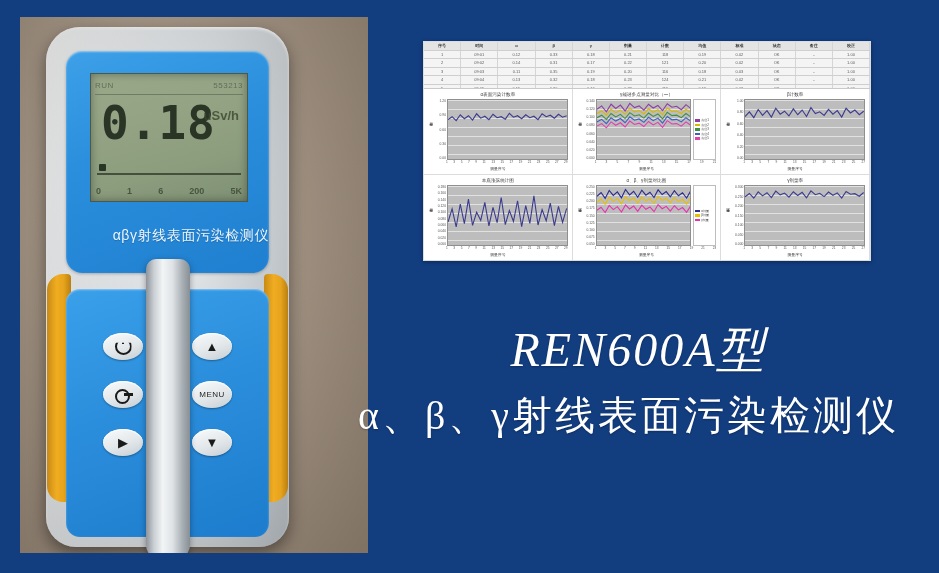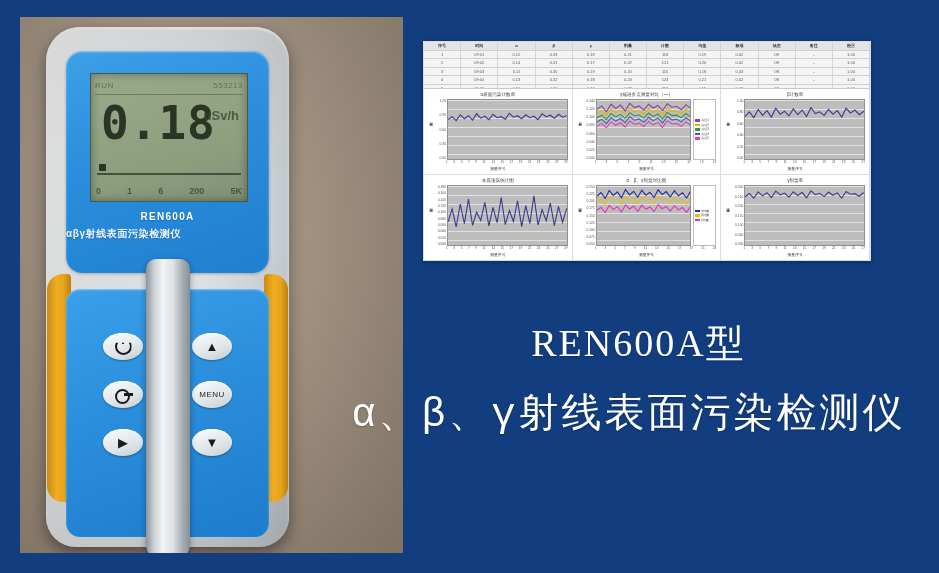--- a/index.html
+++ b/index.html
@@ -9,21 +9,20 @@
     font-family:"Liberation Sans", sans-serif;
     position:relative;
   }
 
   
   .photo{
     position:absolute; left:20px; top:17px; width:348px; height:536px;
     background:
       radial-gradient(ellipse at 30% 20%, #b6a694 0%, #a89785 45%, #9c8b79 100%);
     overflow:hidden;
-    padding-left:35px;
   }
   
   .photo:after{
     content:"";position:absolute;inset:0;
     background:radial-gradient(ellipse at 50% 45%, rgba(255,255,255,.08) 0%, rgba(0,0,0,.18) 100%);
     pointer-events:none;
   }
 
   
   .device{
@@ -90,24 +89,23 @@
     font-size:9px; font-weight:bold; color:#3d4a35; opacity:.85;
   }
 
   
   .model-line{
     position:absolute; left:0; right:0; top:160px; text-align:center;
     color:#ffffff; font-size:10px; letter-spacing:1.3px; font-weight:bold;
     text-shadow:0 1px 1px rgba(0,0,0,.25);
   }
   .model-sub{
-    position:absolute; left:0; right:0; top:176px; text-align:left;
-    color:#eef6ff; font-size:10px; letter-spacing:.6px;
+    position:absolute; left:0; right:0; top:176px; text-align:right;
+    color:#eef6ff; font-size:14px; letter-spacing:.6px;
     text-shadow:0 1px 1px rgba(0,0,0,.2);
-    font-weight:bold;
   }
 
   
   .keypad{
     position:absolute; left:20px; top:262px; width:203px; height:248px;
     border-radius:14px;
     background:linear-gradient(160deg,#3aa0ea 0%,#2b8edc 45%,#1d7ccd 100%);
     box-shadow:inset 0 1px 2px rgba(255,255,255,.45);
     z-index:2;
   }
@@ -204,28 +202,29 @@
   .xticks{
     display:flex; justify-content:space-between; font-size:3.2px; color:#555;
     padding:0 0 0 18px; height:6px; overflow:hidden;
   }
   .xlab{ font-size:3.8px; color:#333; text-align:center; height:6px;}
 
   
   .title-block{ position:absolute; left:318px; top:318px; width:621px;}
   .t1{
     font-family:"Liberation Serif", serif;
-    color:#ffffff; font-size:38px; letter-spacing:2px;
+    color:#ffffff; font-size:48px; letter-spacing:2px;
     text-align:center; padding-left:20px;
     text-shadow:0 1px 2px rgba(0,0,0,.25);
+    font-style:italic;
   }
   .t2{
-    font-family:Liberation Mono, monospace;
+    font-family:Liberation Serif, serif;
     color:#ffffff; font-size:40px; letter-spacing:3px;
-    text-align:center; margin-top:16px;
+    text-align:center; margin-top:6px;
     text-shadow:0 1px 2px rgba(0,0,0,.25);
     white-space:nowrap;
   }
 </style>
 </head>
 <body>
 
 <div class="photo">
   <div class="device">
 
@@ -244,21 +243,20 @@
           <div class="cursor"></div>
         </div>
         <div class="lcd-scale">
           <span>0</span>
           <span>1</span>
           <span>6</span>
           <span>200</span>
           <span>5K</span>
         </div>
       </div>
-      <div class="model-line">REN600A</div>
       <div class="model-sub">αβγ射线表面污染检测仪</div>
     </div>
 
     <div class="keypad">
       <div class="btn c1 r1">
         <span class="pwr"></span>
       </div>
       <div class="btn c1 r2">
         <span class="keyicon"></span>
       </div>

